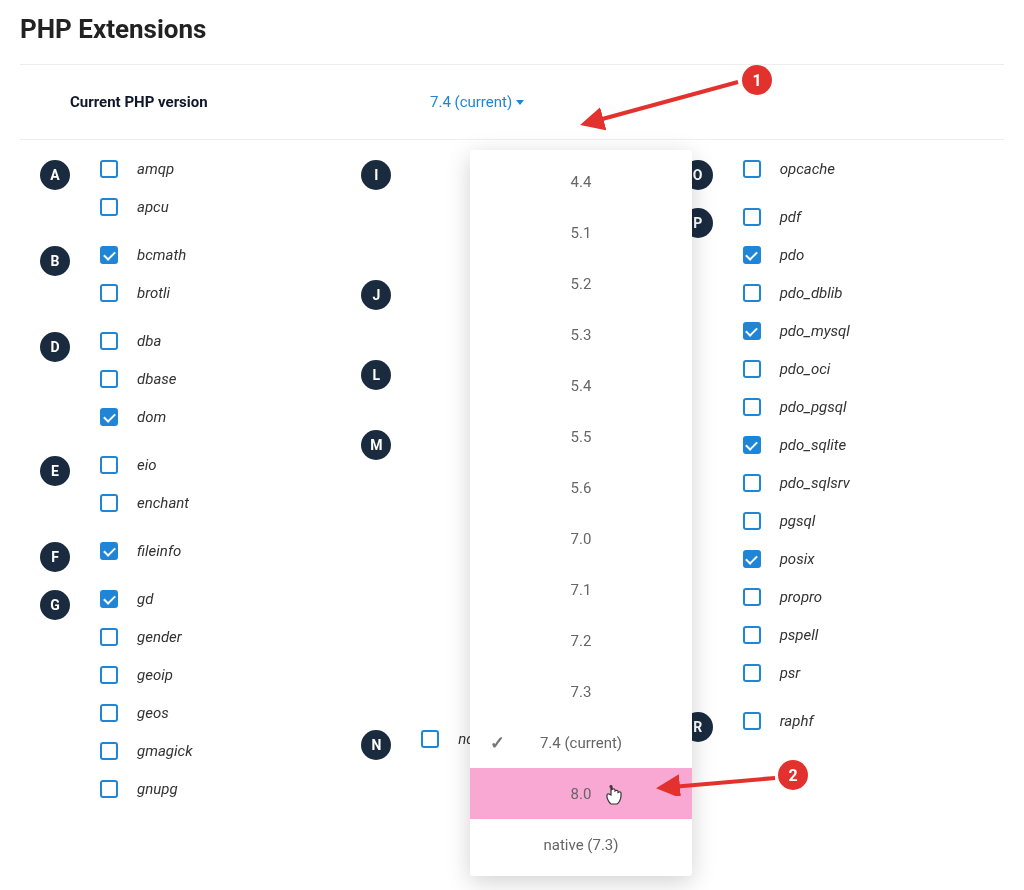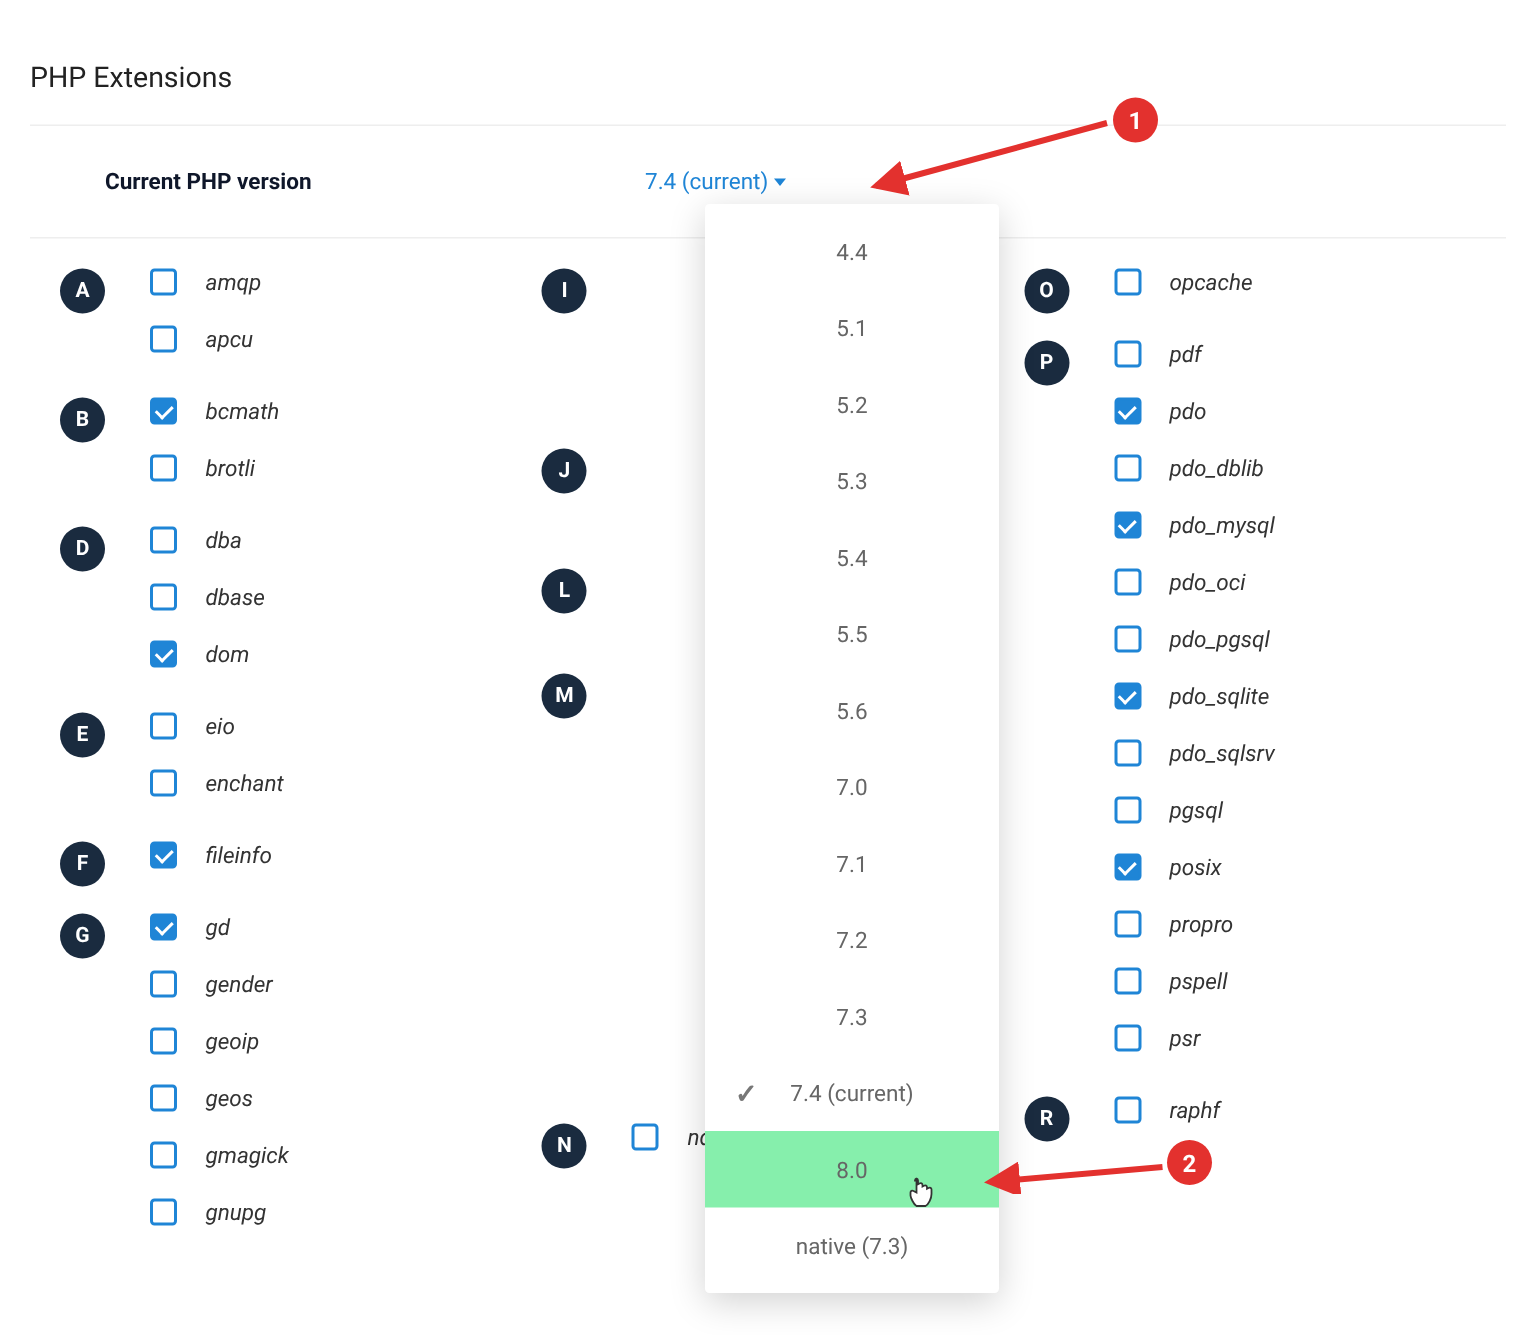--- a/index.html
+++ b/index.html
@@ -8,25 +8,24 @@
     font-size: 15px;
     color: #333;
     background: #fff;
     width: 1024px;
     height: 890px;
     position: relative;
     overflow: hidden;
     padding: 0 20px;
   }
   h1 {
-    font-size: 19px;
-    font-weight: 400;
+    font-size: 26px;
+    font-weight: 700;
     color: #222;
     padding: 14px 0 20px 0;
-    margin-top: 26px;
   }
   .divider {
     border-top: 1px solid #eee;
     margin: 0;
   }
   .version-row {
     display: flex;
     align-items: center;
     padding: 28px 0 28px 50px;
   }
@@ -94,22 +93,22 @@
     border: solid #fff;
     border-width: 0 2px 2px 0;
     transform: rotate(45deg);
     margin-top: -2px;
   }
   .ext-label { color: #333; cursor: pointer; }
   
   .dropdown {
     position: absolute;
     left: 470px;
-    top: 136px;
-    width: 196px;
+    top: 150px;
+    width: 222px;
     background: #fff;
     box-shadow: 0 6px 24px rgba(0,0,0,0.18);
     border-radius: 3px;
     z-index: 50;
     padding: 6px 0;
   }
   .dd-item {
     height: 51px;
     display: flex;
     align-items: center;
@@ -120,21 +119,21 @@
     position: relative;
   }
   .dd-item.current::before {
     content: "✓";
     position: absolute;
     left: 20px;
     color: #777;
     font-size: 18px;
     font-weight: 600;
   }
-  .dd-item.hover { background: #86efac; }
+  .dd-item.hover { background: #f9a8d4; }
   
   .marker {
     position: absolute;
     width: 30px; height: 30px;
     border-radius: 50%;
     background: #e3312e;
     color: #fff;
     font-weight: 700;
     font-size: 16px;
     display: flex;

